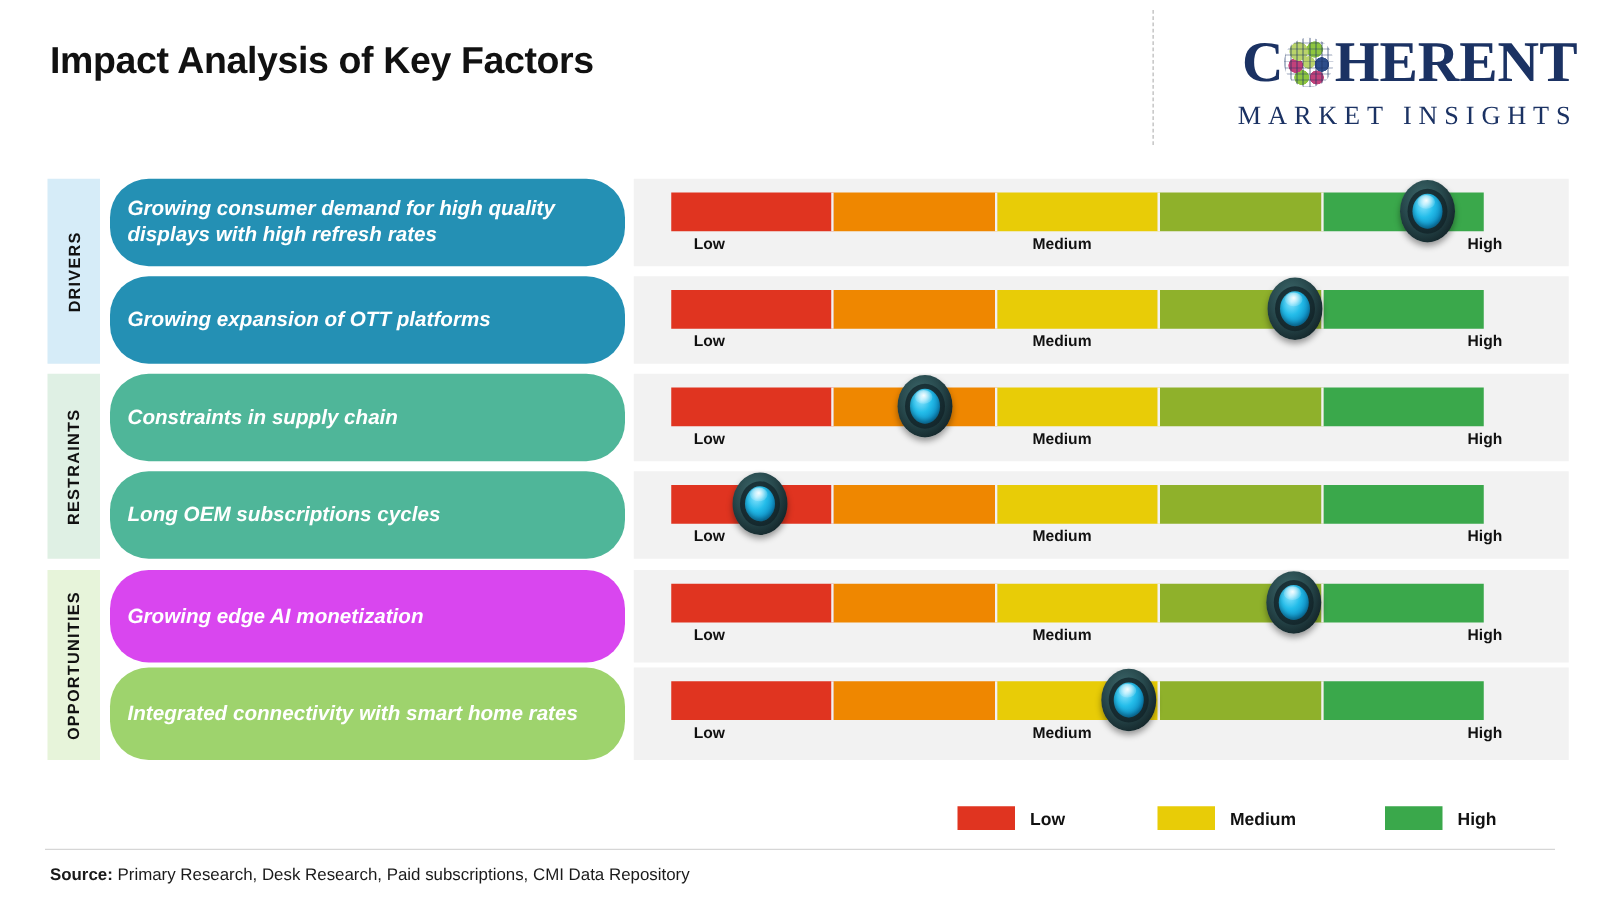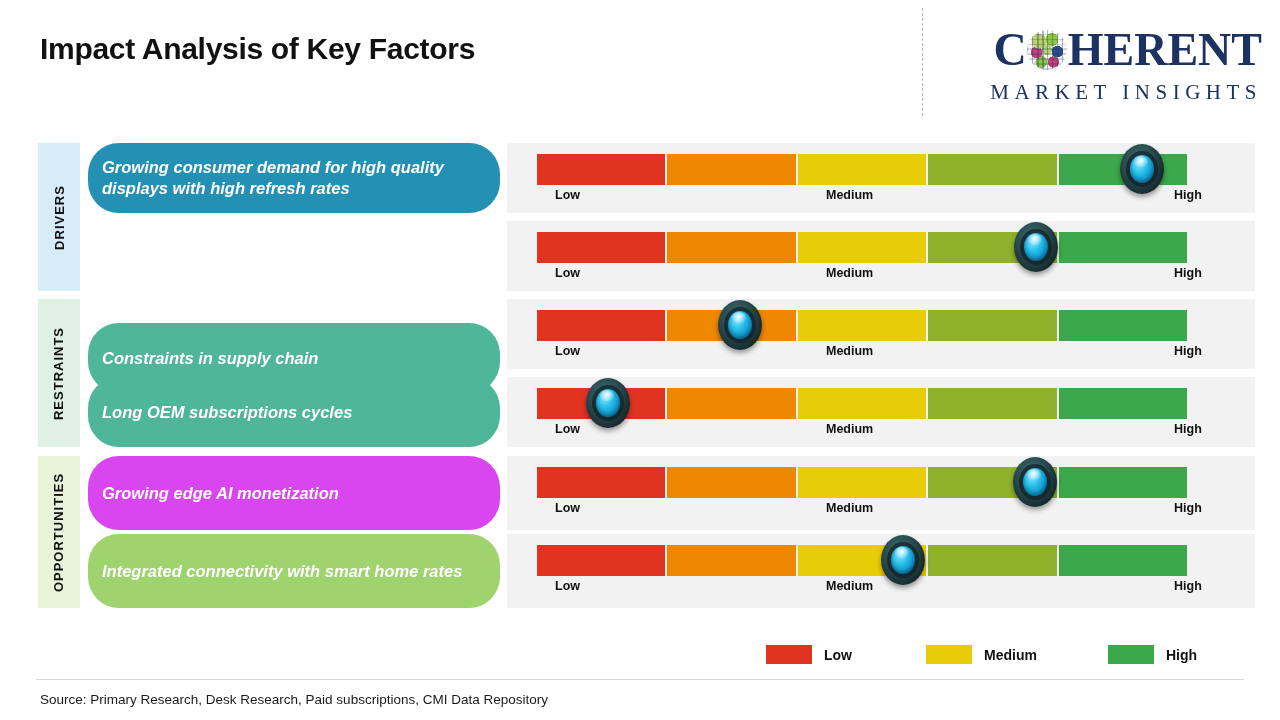--- a/index.html
+++ b/index.html
@@ -147,21 +147,21 @@
 
   
   .footer-rule{
     position:absolute;left:36px;top:679px;width:1208px;height:0;
     border-top:1px solid #d6d6d6;
   }
   .source{
     position:absolute;left:40px;top:692px;
     font-size:13.5px;color:#1a1a1a;white-space:nowrap;
   }
-  .source b{font-weight:normal;}
+  .source b{font-weight:bold;}
 </style>
 </head>
 <body>
 
 <div class="header">
   <div class="title">Impact Analysis of Key Factors</div>
 </div>
 
 <div class="logo-wrap">
   <div class="logo-divider"></div>
@@ -199,41 +199,44 @@
         <div class="gl gl-med">Medium</div>
         <div class="gl gl-high">High</div>
       </div>
       <div class="marker" style="left: 634.5px; top: 26px;">
         <div class="outer"></div>
         <div class="ring"></div>
         <div class="core"></div>
         <div class="gloss"></div>
       </div>
     </div>
+    <div class="factor" style="top: 221px; height: 70px; background: rgb(36, 144, 180);">
+      <span>Growing expansion of OTT platforms</span>
+    </div>
     <div class="gauge-panel" style="top: 221px; height: 70px;">
       <div class="gauge-bar">
         <div class="seg s1" style="background: rgb(224, 52, 32);"></div>
         <div class="seg s1" style="background: rgb(239, 135, 0);"></div>
         <div class="seg s1" style="background: rgb(232, 204, 7);"></div>
         <div class="seg s1" style="background: rgb(143, 177, 43);"></div>
         <div class="seg s1" style="background: rgb(58, 168, 75);"></div>
       </div>
       <div class="gauge-labels">
         <div class="gl gl-low">Low</div>
         <div class="gl gl-med">Medium</div>
         <div class="gl gl-high">High</div>
       </div>
       <div class="marker" style="left: 529.2px; top: 26px;">
         <div class="outer"></div>
         <div class="ring"></div>
         <div class="core"></div>
         <div class="gloss"></div>
       </div>
     </div>
-    <div class="factor" style="top: 299px; height: 70px; background: rgb(79, 182, 153); margin-top: 24px;">
+    <div class="factor" style="top: 299px; height: 70px; background: rgb(79, 182, 153);">
       <span>Constraints in supply chain</span>
     </div>
     <div class="gauge-panel" style="top: 299px; height: 70px;">
       <div class="gauge-bar">
         <div class="seg s1" style="background: rgb(224, 52, 32);"></div>
         <div class="seg s1" style="background: rgb(239, 135, 0);"></div>
         <div class="seg s1" style="background: rgb(232, 204, 7);"></div>
         <div class="seg s1" style="background: rgb(143, 177, 43);"></div>
         <div class="seg s1" style="background: rgb(58, 168, 75);"></div>
       </div>

